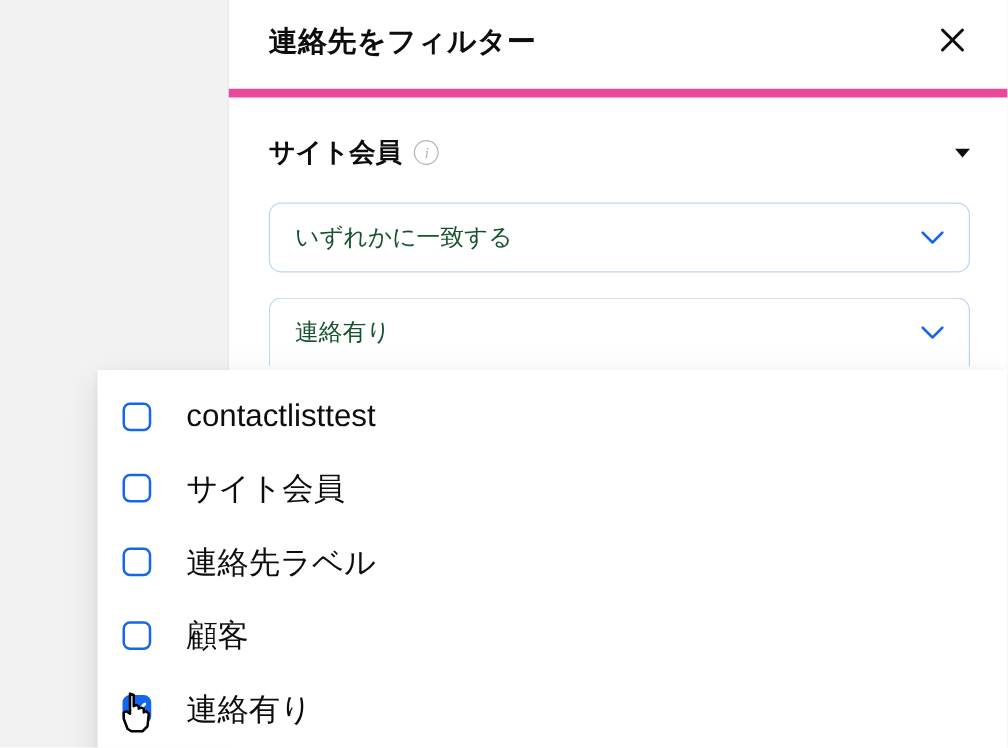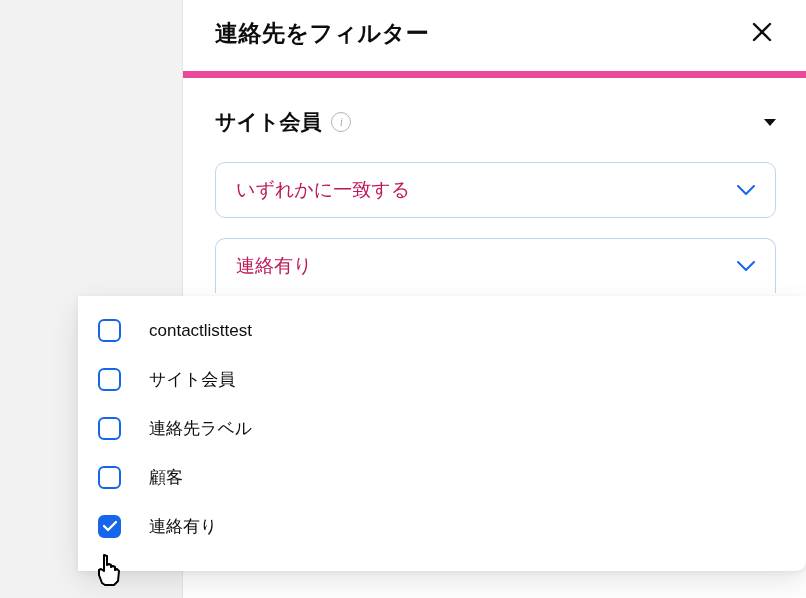--- a/index.html
+++ b/index.html
@@ -87,21 +87,21 @@
       justify-content: space-between;
       border: 1px solid #c0d6f0;
       border-radius: 10px;
       padding: 14px 20px 14px 20px;
       margin-bottom: 20px;
       cursor: pointer;
       background: #fff;
     }
     .select-text {
       font-size: 19px;
-      color: #be185d;
+      color: #14532d;
     }
     .chevron-down {
       display: inline-block;
     }
     .chevron-down svg { display: block; }
     .select.second {
       border-bottom-left-radius: 0;
       border-bottom-right-radius: 0;
       margin-bottom: 0;
       border-bottom: none;
@@ -135,21 +135,21 @@
       justify-content: center;
       flex-shrink: 0;
       background: #fff;
     }
     .checkbox.checked {
       background: #1566ea;
       border-color: #1566ea;
     }
     .checkmark svg { display: block; }
     .option-label {
-      font-size: 17px;
+      font-size: 25px;
       color: #0d0d0d;
     }
     .cursor-pointer {
       position: absolute;
       left: 94px;
       top: 553px;
       z-index: 20;
     }
     .cursor-pointer svg { display: block; }
   </style>

